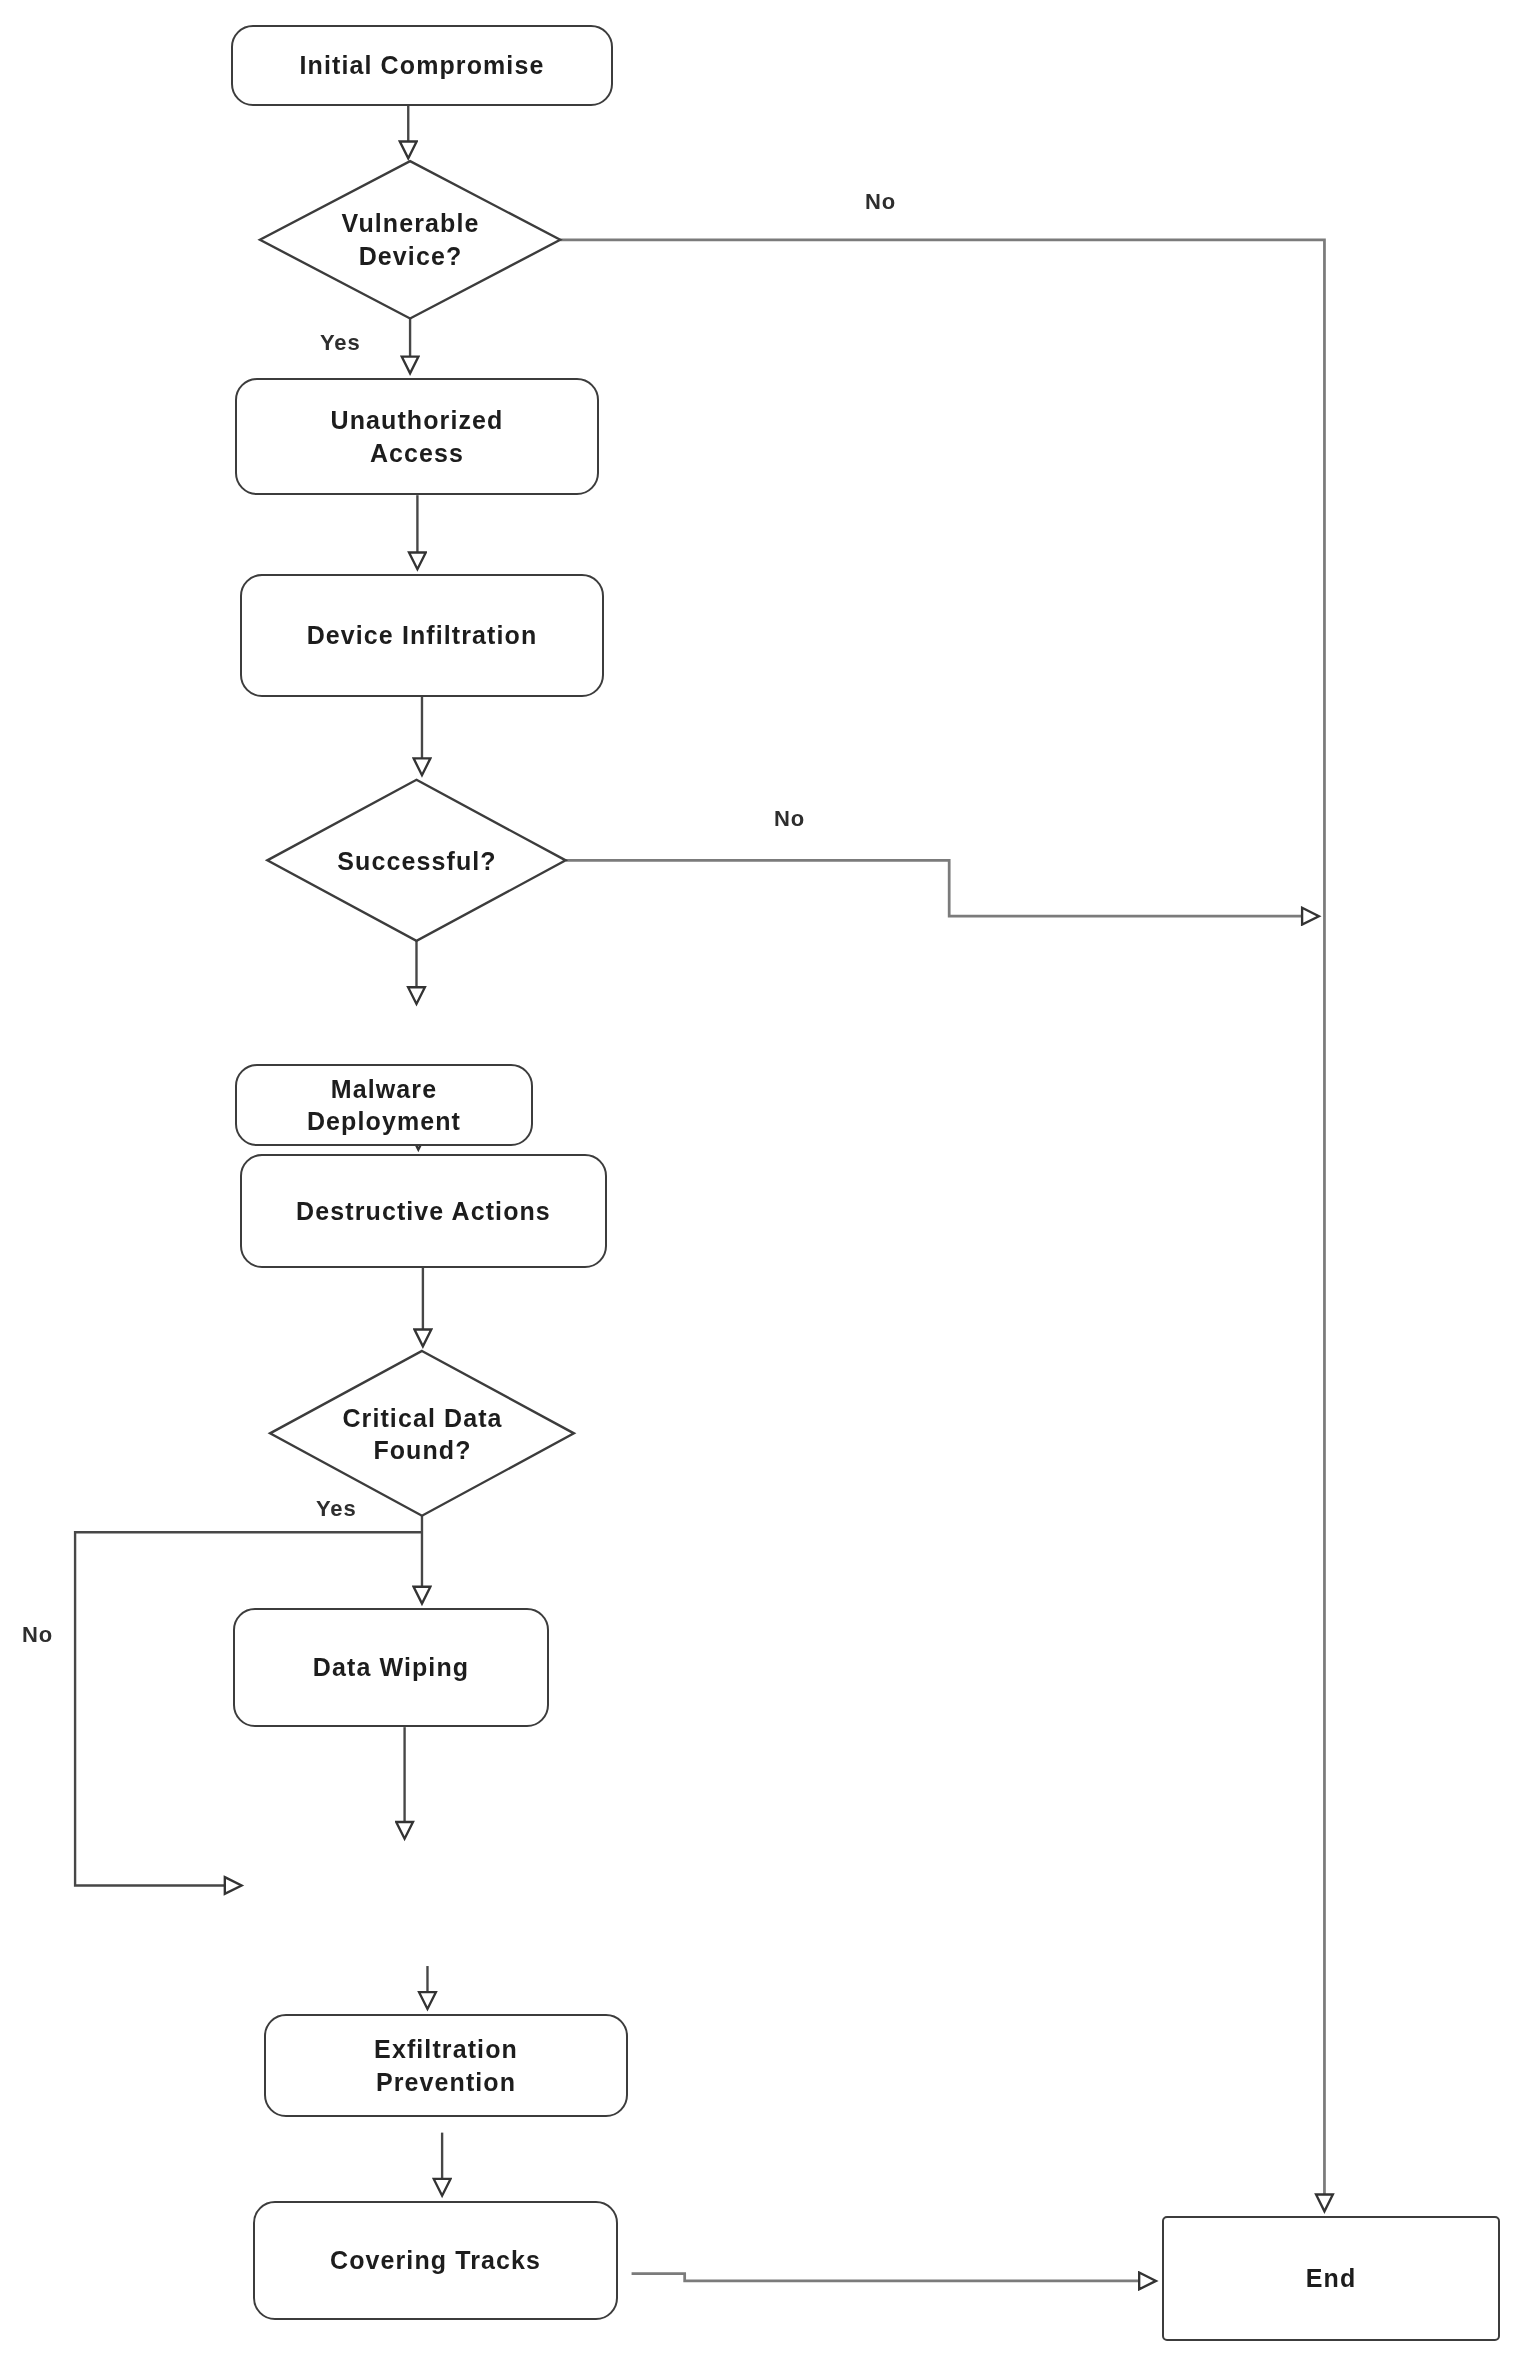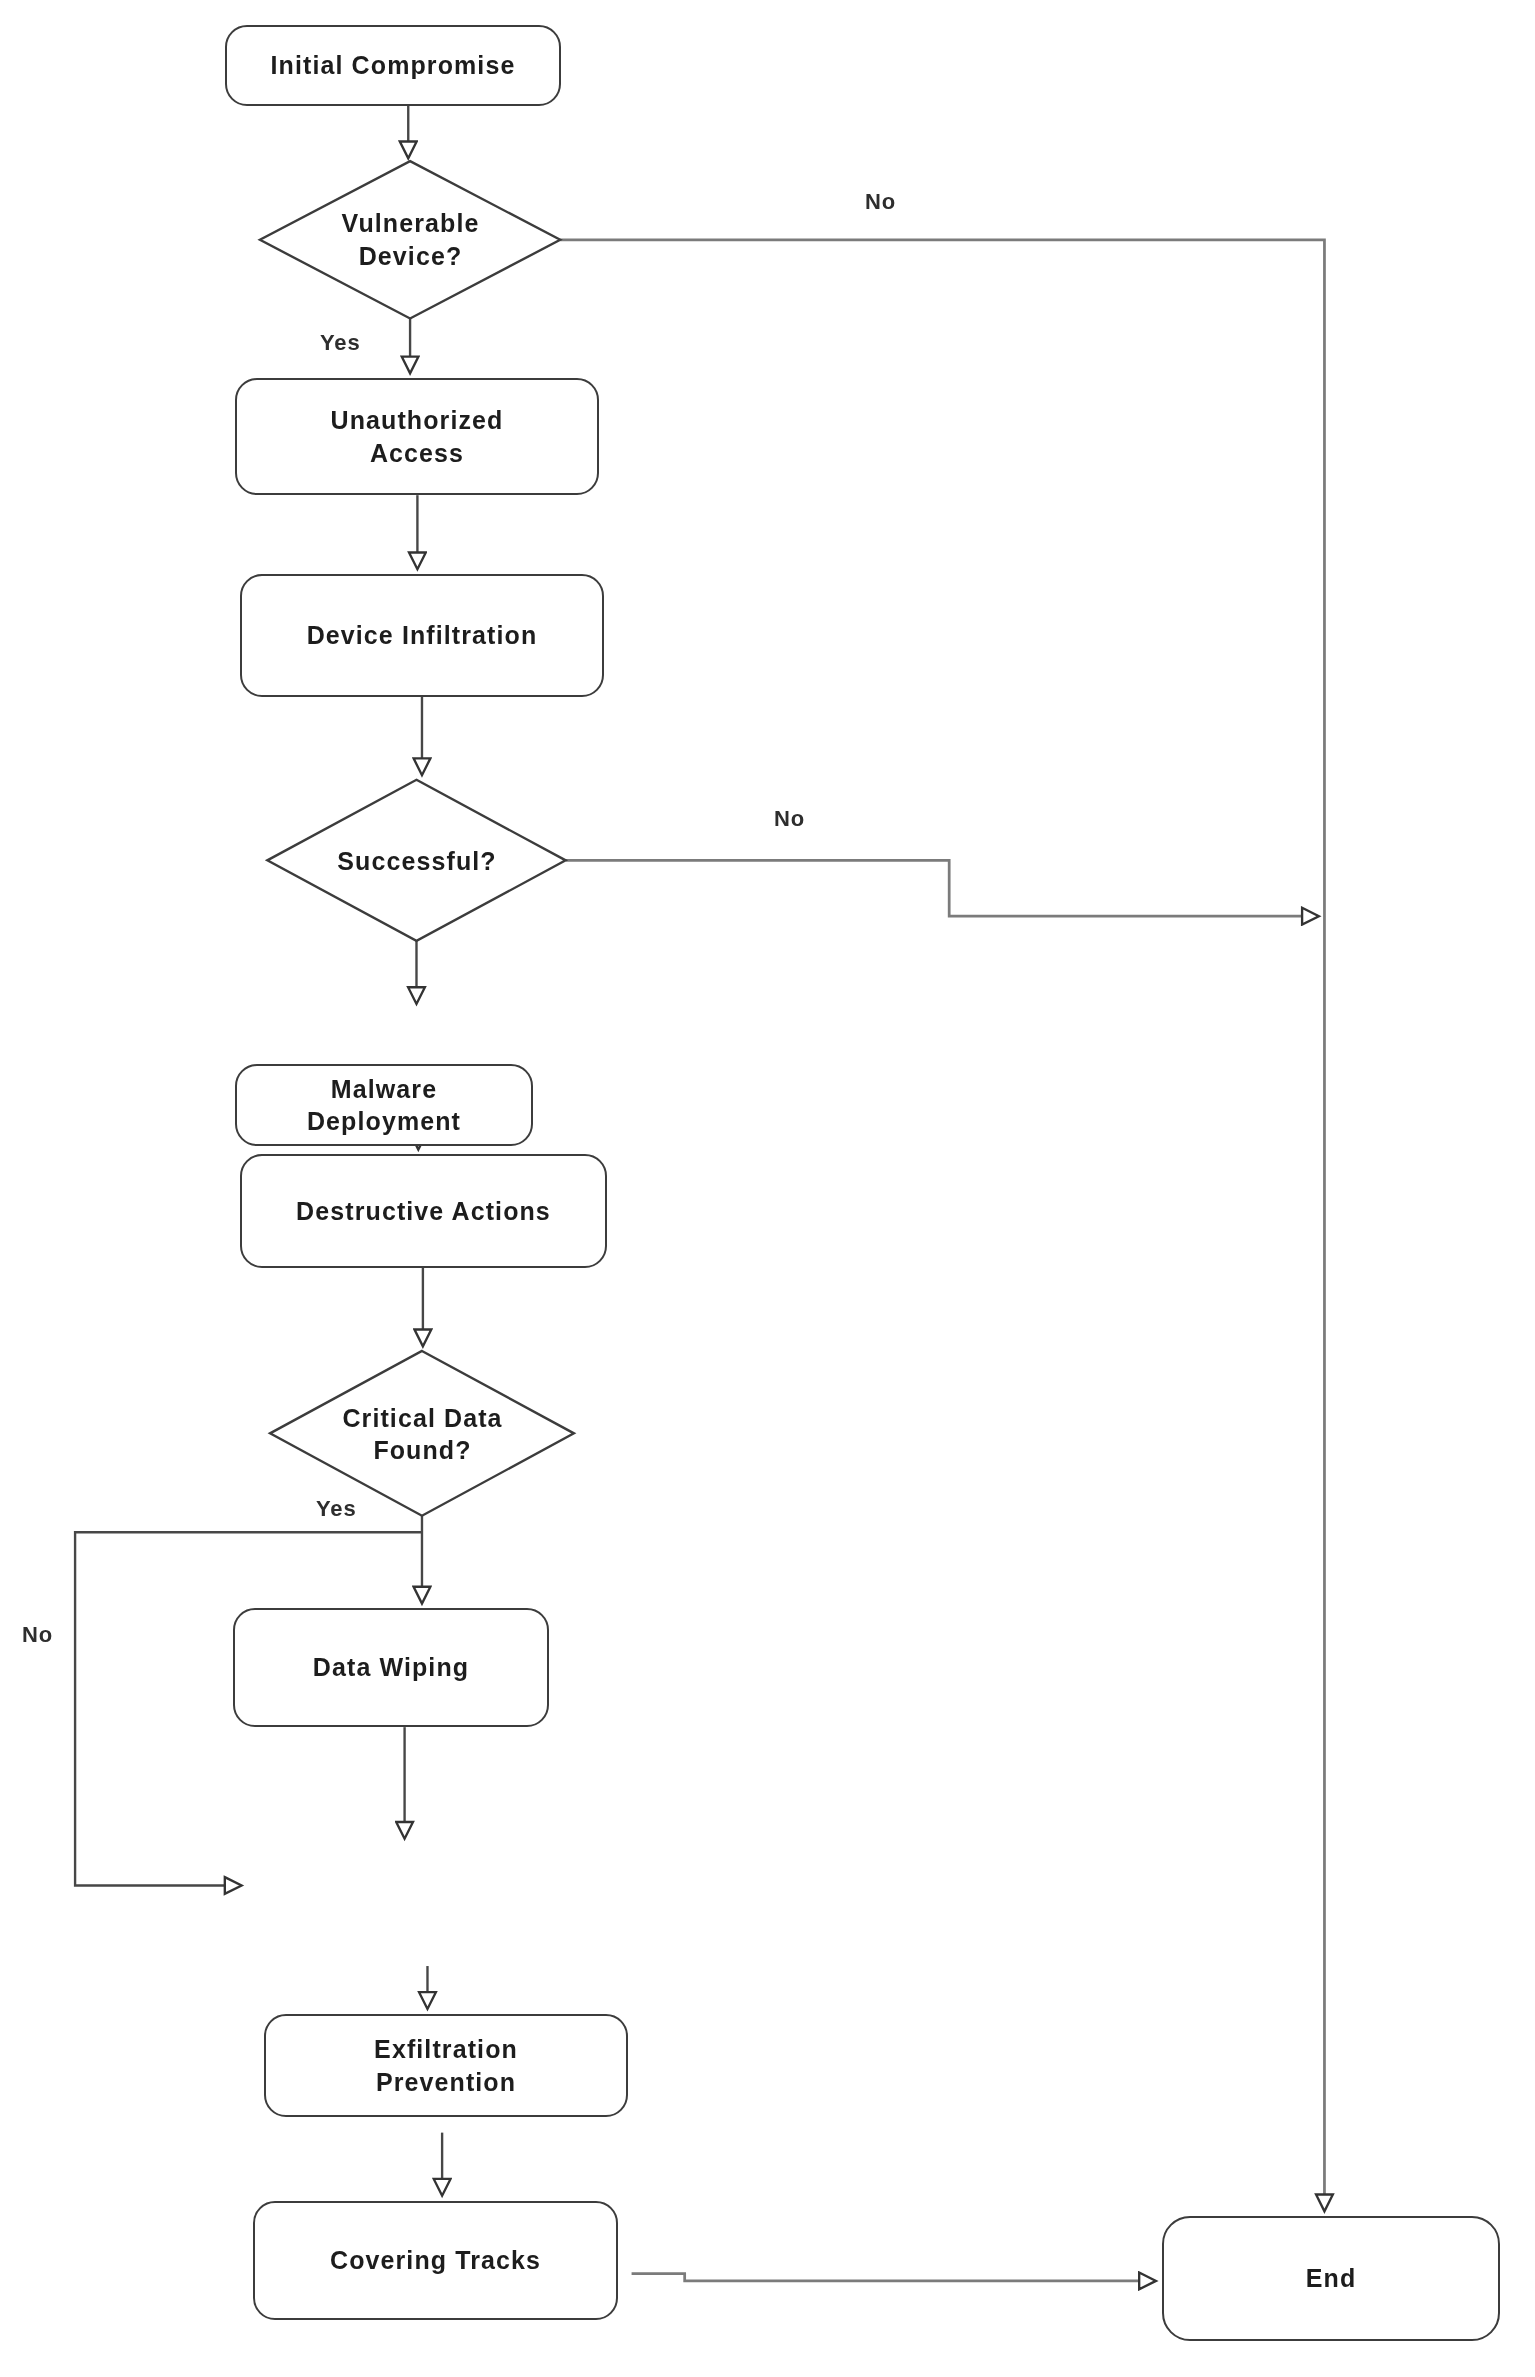--- a/index.html
+++ b/index.html
@@ -84,41 +84,41 @@
     <polyline class="wire" points="442,1887 442,2008" marker-end="url(#arrow)"></polyline>
     <polyline class="wire" points="467,2148 467,2194" marker-end="url(#arrow)"></polyline>
     <polyline class="wire" points="483,2330 483,2398" marker-end="url(#arrow)"></polyline>
     <polyline class="wire lite" points="690,2484 748,2484 748,2492 1262,2492" marker-end="url(#arrow)"></polyline>
 
     <polygon class="shape" points="448,176 612,262 448,348 284,262"></polygon>
     <polygon class="shape" points="455,852 618,940 455,1028 292,940"></polygon>
     <polygon class="shape" points="461,1476 627,1566 461,1656 295,1566"></polygon>
   </svg>
 
-  <div class="node" style="left:225px; top:25px; width:336px; height:81px;">Initial Compromise</div>
+  <div class="node" style="left:231px; top:25px; width:382px; height:81px;">Initial Compromise</div>
 
   <div class="node" style="left:235px; top:378px; width:364px; height:117px;">Unauthorized
 Access</div>
 
   <div class="node" style="left:240px; top:574px; width:364px; height:123px;">Device Infiltration</div>
 
   <div class="node" style="left:235px; top:1064px; width:298px; height:82px;text-align:center;">Malware
 Deployment</div>
 
   <div class="node" style="left:240px; top:1154px; width:367px; height:114px;">Destructive Actions</div>
 
   <div class="node" style="left:233px; top:1608px; width:316px; height:119px;">Data Wiping</div>
 
 
   <div class="node" style="left:264px; top:2014px; width:364px; height:103px;">Exfiltration
 Prevention</div>
 
   <div class="node" style="left:253px; top:2201px; width:365px; height:119px;">Covering Tracks</div>
 
-  <div class="node" style="left:1162px; top:2216px; width:338px; height:125px; border-radius:28px;">End</div>
+  <div class="node" style="left:1162px; top:2216px; width:338px; height:125px; border-radius:5px;">End</div>
 
   <div class="diamond-label" style="left:275px; top:190px; width:271px; height:99px;">Vulnerable
 Device?</div>
 
   <div class="diamond-label" style="left:275px; top:828px; width:284px; height:66px;">Successful?</div>
 
   <div class="diamond-label" style="left:285px; top:1390px; width:275px; height:88px;">Critical Data
 Found?</div>
 
   <span class="edge-label" style="left:865px; top:189px;">No</span>

